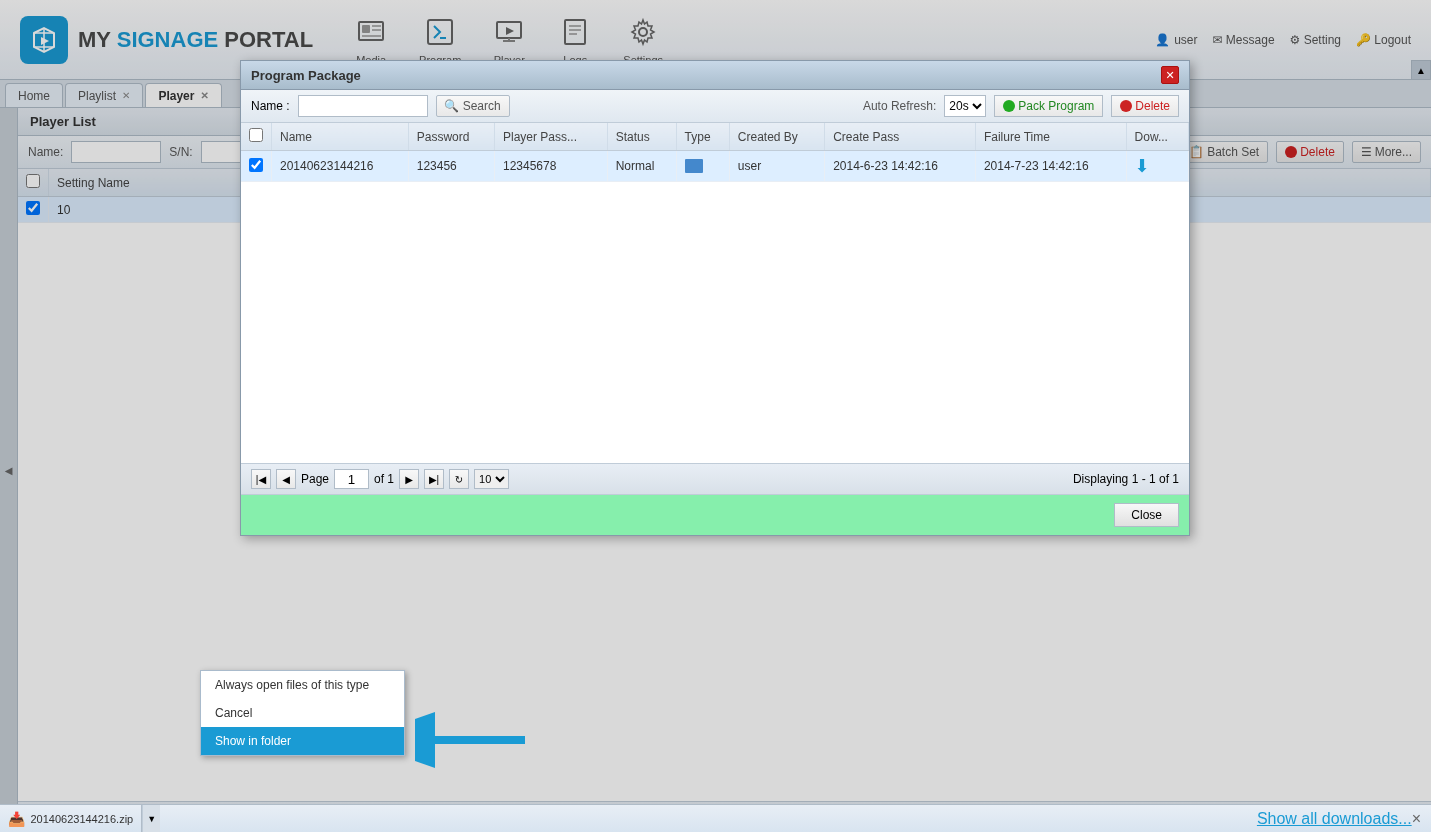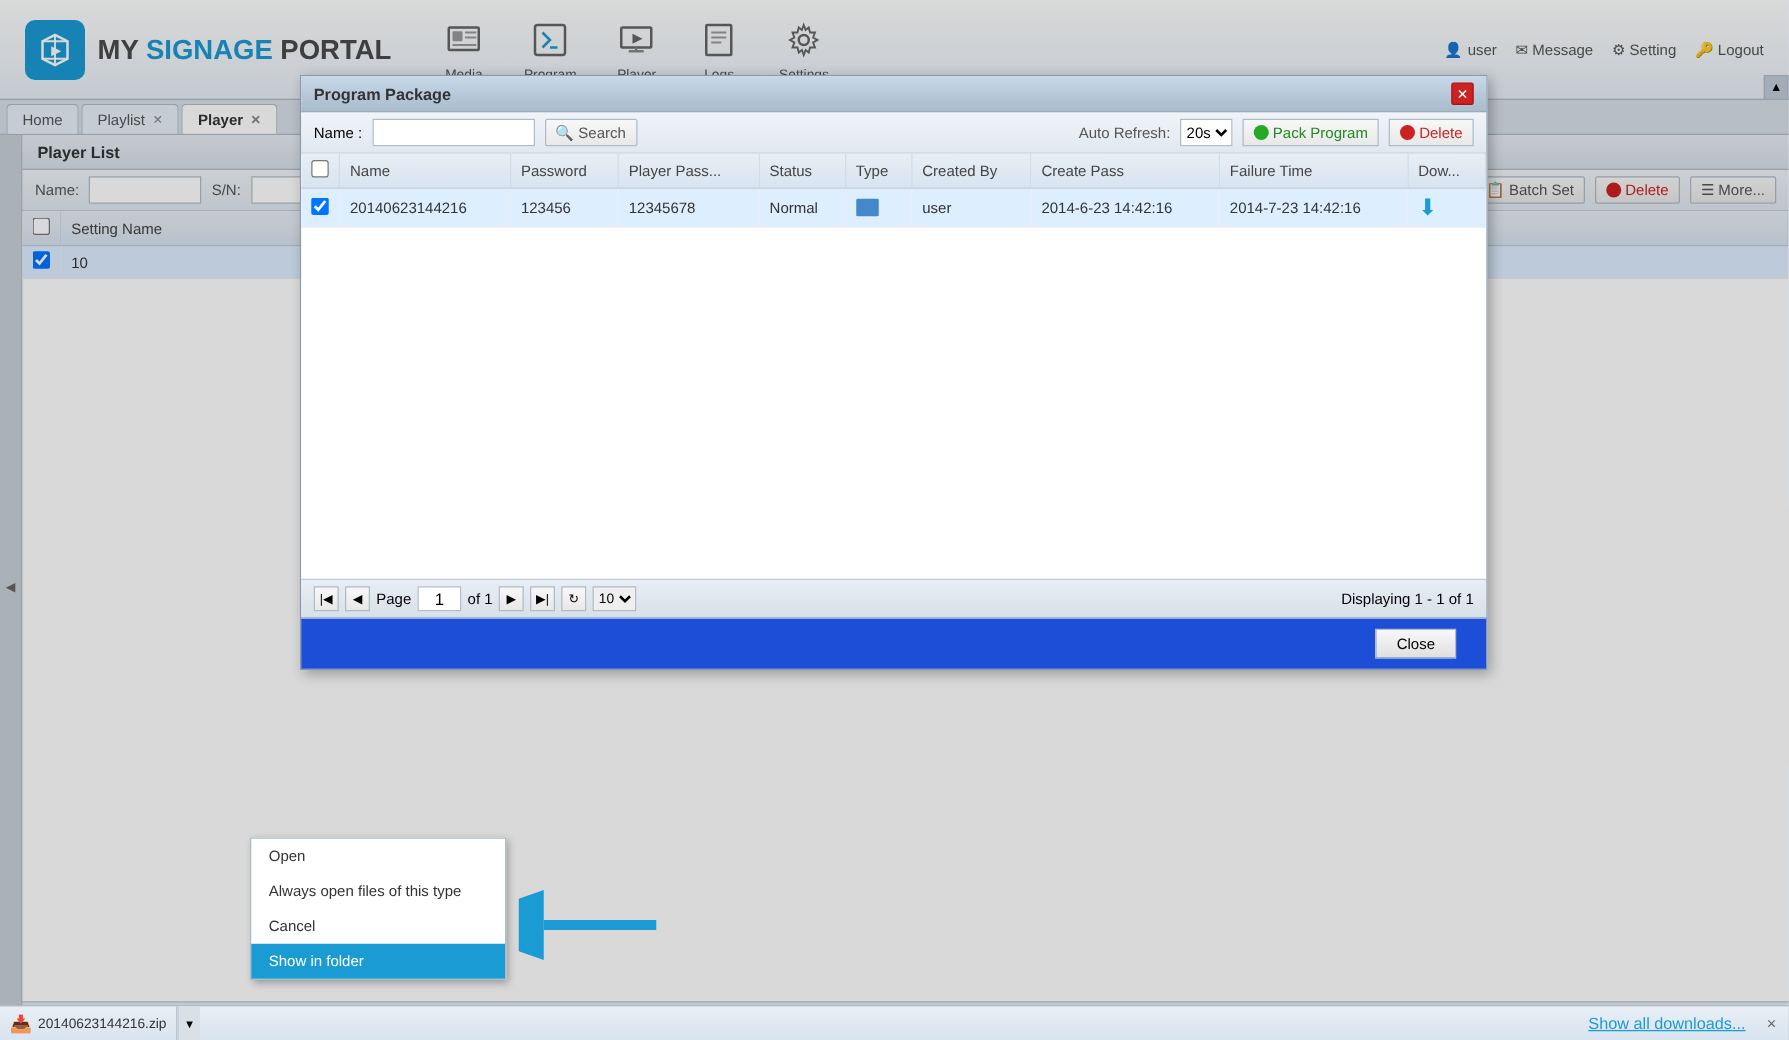--- a/index.html
+++ b/index.html
@@ -74,21 +74,21 @@
     .dialog-close { width: 18px; height: 18px; background: #cc2222; border: 1px solid #aa1111; color: white; display: flex; align-items: center; justify-content: center; cursor: pointer; font-size: 11px; border-radius: 2px; }
 
     .dialog-toolbar { background: linear-gradient(to bottom, #f0f4f8, #e0e8f0); padding: 5px 10px; display: flex; align-items: center; gap: 8px; border-bottom: 1px solid #c0ccd8; }
     .dialog-table-wrapper { background: white; height: 340px; overflow: auto; }
     .dialog-table { width: 100%; border-collapse: collapse; }
     .dialog-table th { background: linear-gradient(to bottom, #e8eef5, #d8e4f0); padding: 5px 8px; text-align: left; border-bottom: 1px solid #c0ccd8; border-right: 1px solid #d0dce8; font-weight: normal; font-size: 12px; color: #444; }
     .dialog-table td { padding: 4px 8px; border-bottom: 1px solid #e8eef5; border-right: 1px solid #e8eef5; font-size: 12px; color: #333; }
     .dialog-table tr.selected td { background: #ddeeff; }
 
     .dialog-pagination { background: linear-gradient(to bottom, #e8eef5, #d8e0e8); padding: 5px 10px; display: flex; align-items: center; gap: 5px; border-top: 1px solid #c0ccd8; font-size: 12px; }
-    .dialog-footer { background: #1d4ed8; padding: 8px 24px; display: flex; justify-content: flex-end; border-top: 1px solid #c0ccd8; }
+    .dialog-footer { background: #86efac; padding: 8px 10px; display: flex; justify-content: flex-end; border-top: 1px solid #c0ccd8; }
     .close-btn { padding: 4px 16px; background: linear-gradient(to bottom, #f8f8f8, #e0e0e0); border: 1px solid #b0bcc8; cursor: pointer; font-size: 12px; }
 
     
     .auto-refresh-label { color: #555; }
     select.refresh-select { border: 1px solid #b0bcc8; height: 22px; font-size: 12px; background: white; }
     .pack-btn { display: flex; align-items: center; gap: 3px; padding: 2px 8px; background: linear-gradient(to bottom, #f8f8f8, #e8e8e8); border: 1px solid #b0bcc8; cursor: pointer; height: 22px; font-size: 12px; color: #228822; }
     .del-btn-dialog { display: flex; align-items: center; gap: 3px; padding: 2px 8px; background: linear-gradient(to bottom, #f8f8f8, #e8e8e8); border: 1px solid #b0bcc8; cursor: pointer; height: 22px; font-size: 12px; color: #cc2222; }
 
     
     .context-menu { position: absolute; top: 670px; left: 200px; width: 205px; background: white; border: 1px solid #aabbcc; box-shadow: 2px 2px 6px rgba(0,0,0,0.3); z-index: 300; }
@@ -97,21 +97,21 @@
 
     
     .arrow-icon { position: absolute; top: 710px; left: 415px; z-index: 350; }
 
     
     .download-bar { position: absolute; bottom: 0; left: 0; right: 0; height: 28px; background: linear-gradient(to bottom, #e8eef5, #d8e4f0); border-top: 1px solid #b0bcc8; display: flex; align-items: center; z-index: 400; }
     .download-file { display: flex; align-items: center; gap: 5px; padding: 0 8px; border-right: 1px solid #b0bcc8; height: 100%; }
     .download-icon { color: #1a9bd4; font-size: 14px; }
     .download-filename { font-size: 11px; color: #333; }
     .download-dropdown { width: 18px; height: 100%; background: #d8e0e8; border-left: 1px solid #c0ccd8; display: flex; align-items: center; justify-content: center; cursor: pointer; font-size: 9px; }
-    .download-right { position: absolute; right: 10px; display: flex; align-items: center; gap: 17px; font-size: 13px; }
+    .download-right { position: absolute; right: 10px; display: flex; align-items: center; gap: 0; font-size: 16px; }
     .show-downloads { color: #1a9bd4; cursor: pointer; text-decoration: underline; }
     .close-download { cursor: pointer; color: #666; }
 
     
     .green-circle { display: inline-block; width: 12px; height: 12px; background: #22aa22; border-radius: 50%; }
     .red-circle { display: inline-block; width: 12px; height: 12px; background: #cc2222; border-radius: 50%; }
   </style>
 </head>
 <body>
 
@@ -379,21 +379,20 @@
     <div class="spacer"></div>
     <span>Displaying 1 - 1 of 1</span>
   </div>
 
   <div class="dialog-footer">
     <button class="close-btn">Close</button>
   </div>
 </div>
 
 <div class="context-menu">
-  <div class="context-menu-item">Open</div>
   <div class="context-menu-item">Always open files of this type</div>
   <div class="context-menu-item">Cancel</div>
   <div class="context-menu-item selected-item">Show in folder</div>
 </div>
 
 <div class="arrow-icon">
   <svg width="120" height="60" viewBox="0 0 120 60">
     <defs>
       <marker id="arrowhead" markerWidth="10" markerHeight="7" refX="0" refY="3.5" orient="auto">
         <polygon points="0 0, 10 3.5, 0 7" fill="#1a9bd4"></polygon>

